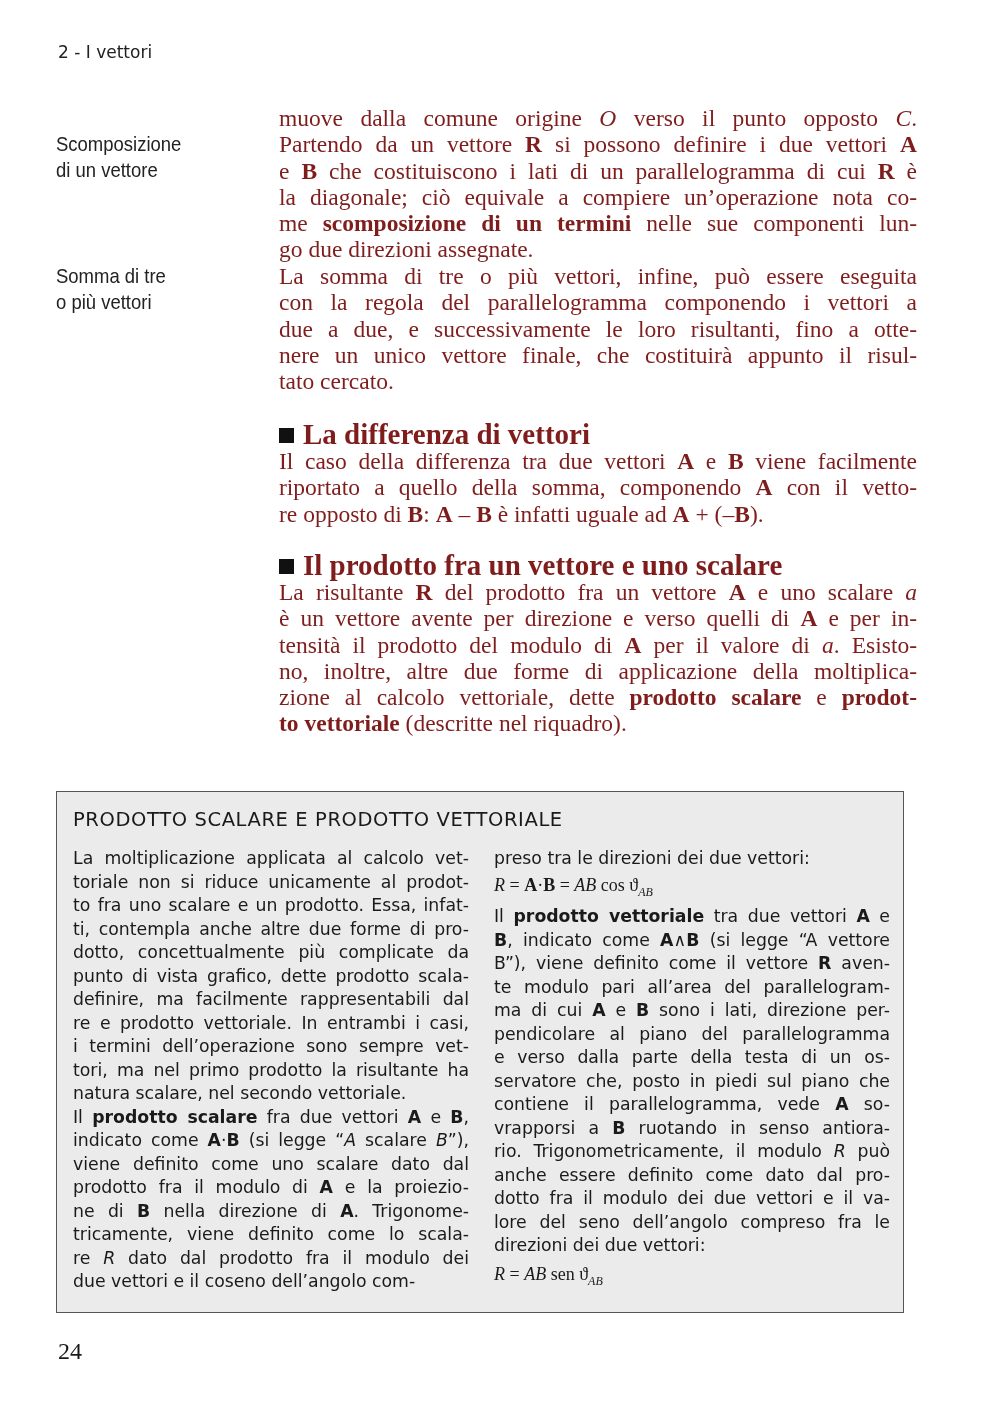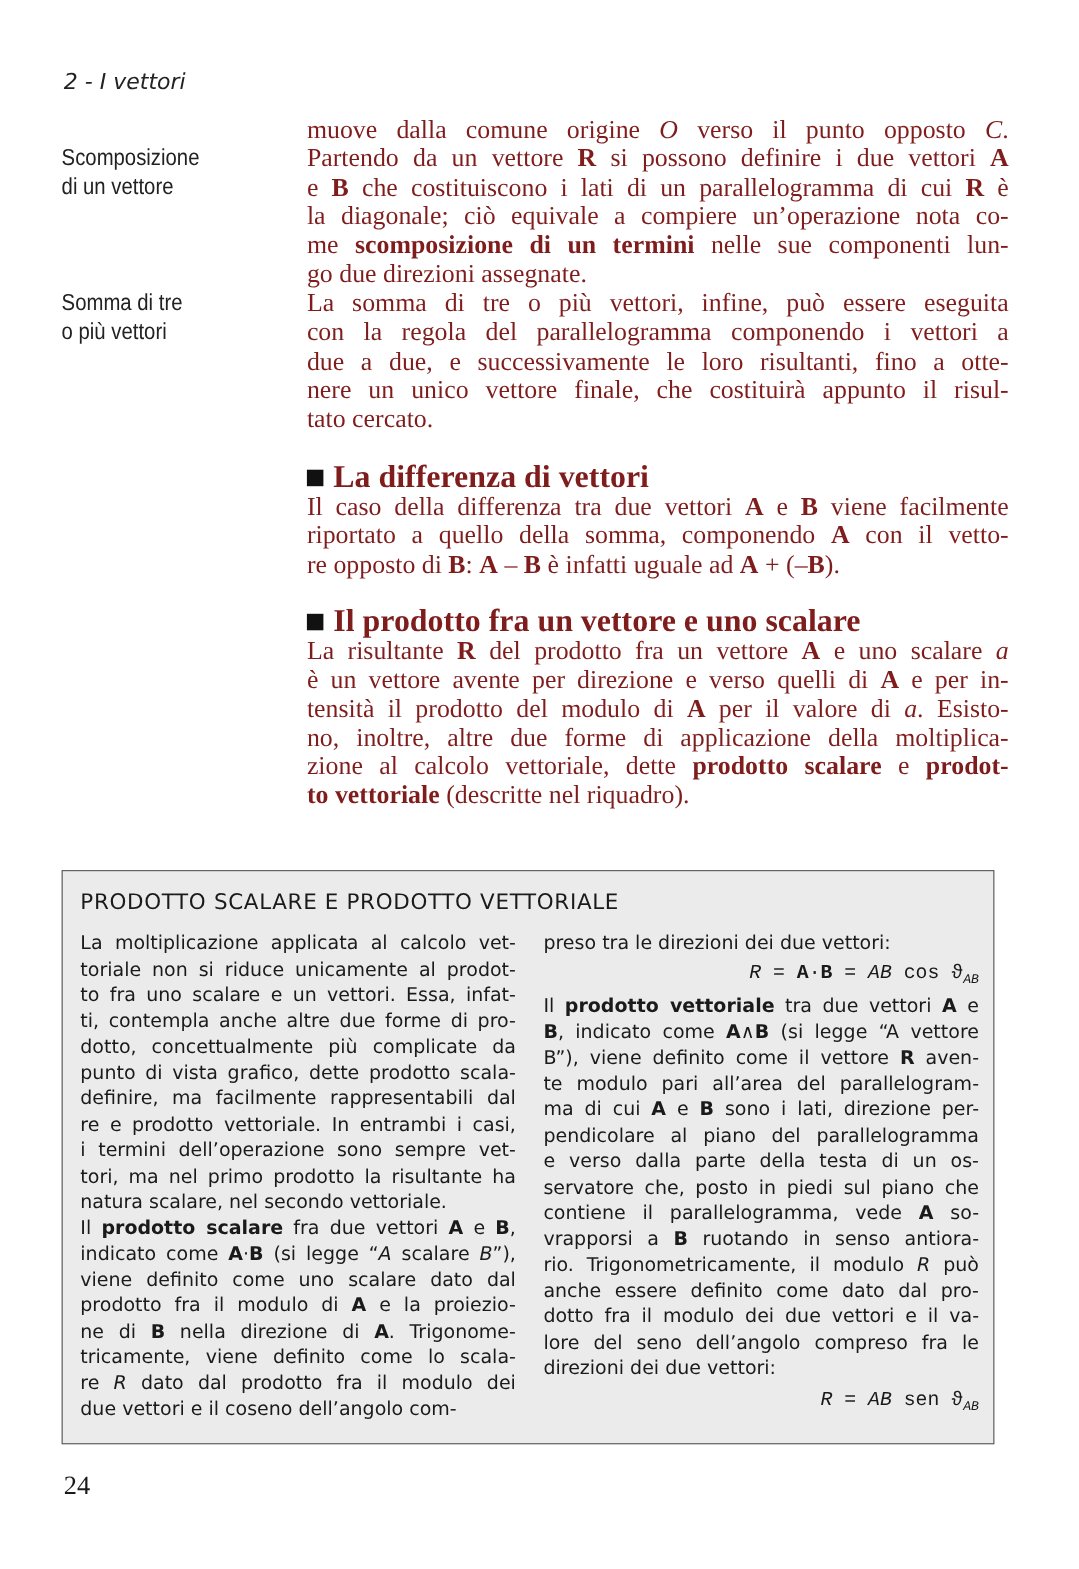--- a/index.html
+++ b/index.html
@@ -1,33 +1,33 @@
 <!DOCTYPE html>
 <html><head>
 <meta charset="utf-8">
 <style>
   html, body { margin: 0; padding: 0; background: #ffffff; }
   body { width: 981px; height: 1426px; position: relative; overflow: hidden; color: #1a1a1a; }
-  .running-head { position: absolute; left: 58px; top: 62px; font-family: "DejaVu Sans", sans-serif; font-style: italic; font-size: 20px; color: #222; }
+  .running-head { position: absolute; left: 58px; top: 42px; font-family: "DejaVu Sans", sans-serif; font-size: 17px; color: #222; }
   .margin-note { position: absolute; left: 56px; font-family: "Liberation Sans", sans-serif; font-size: 21px; line-height: 26px; color: #222; transform: scaleX(0.88); transform-origin: left top; }
   .main { position: absolute; left: 279px; width: 638px; font-family: "Liberation Serif", serif; font-size: 23.5px; line-height: 26.3px; color: #7f1d1d; }
   .main .line { white-space: nowrap; display: block; text-align: justify; text-align-last: justify; }
   .main .line.last { text-align-last: left; }
   .sec-title { font-family: "Liberation Serif", serif; font-weight: bold; font-size: 29px; line-height: 27px; }
   .sec-title .sq { display: inline-block; width: 15px; height: 15px; background: #111; margin-right: 9px; vertical-align: 1px; }
   b { font-weight: bold; }
   i { font-style: italic; }
   .box { position: absolute; left: 56px; top: 791px; width: 848px; height: 522px; background: #ebebeb; border: 1px solid #555; box-sizing: border-box; padding-left: 48px; }
   .box-title { position: absolute; left: 16px; top: 16px; font-family: "DejaVu Sans", sans-serif; font-size: 19.5px; letter-spacing: 0.6px; color: #1a1a1a; }
   .col { position: absolute; top: 55px; font-family: "DejaVu Sans", sans-serif; font-size: 17.3px; line-height: 23.5px; color: #1a1a1a; }
   .col .line { white-space: nowrap; display: block; text-align: justify; text-align-last: justify; }
   .col .line.last { text-align-last: left; }
   .col-left { left: 16px; width: 396px; }
   .col-right { left: 437px; width: 396px; }
-  .formula { display: block; text-align: right; font-family: Liberation Mono, monospace; font-size: 18px; line-height: 28px; }
+  .formula { display: block; text-align: left; font-family: Liberation Serif, serif; font-size: 18px; line-height: 28px; }
   .formula sub { font-size: 12px; font-style: italic; }
   .page-num { position: absolute; left: 58px; top: 1338px; font-family: "Liberation Serif", serif; font-size: 24px; color: #1a1a1a; }
 </style>
 </head>
 <body>
 
 <div class="running-head">2 - I vettori</div>
 
 <div class="margin-note" style="top:131px;">
   <div>Scomposizione</div>
@@ -77,21 +77,21 @@
       <span class="line"><span>zione al calcolo vettoriale, dette </span><b>prodotto scalare</b><span> e </span><b>prodot-</b></span>
       <span class="line last"><b>to vettoriale</b><span> (descritte nel riquadro).</span></span>
     </div>
 </div>
 
 <div class="box">
   <div class="box-title">PRODOTTO SCALARE E PRODOTTO VETTORIALE</div>
   <div class="col col-left">
       <span class="line"><span>La moltiplicazione applicata al calcolo vet-</span></span>
       <span class="line"><span>toriale non si riduce unicamente al prodot-</span></span>
-      <span class="line"><span>to fra uno scalare e un vettori. Essa, infat-</span></span>
+      <span class="line"><span>to fra uno scalare e un prodotto. Essa, infat-</span></span>
       <span class="line"><span>ti, contempla anche altre due forme di pro-</span></span>
       <span class="line"><span>dotto, concettualmente più complicate da</span></span>
       <span class="line"><span>punto di vista grafico, dette prodotto scala-</span></span>
       <span class="line"><span>definire, ma facilmente rappresentabili dal</span></span>
       <span class="line"><span>re e prodotto vettoriale. In entrambi i casi,</span></span>
       <span class="line"><span>i termini dell’operazione sono sempre vet-</span></span>
       <span class="line"><span>tori, ma nel primo prodotto la risultante ha</span></span>
       <span class="line last"><span>natura scalare, nel secondo vettoriale.</span></span>
       <span class="line"><span>Il </span><b>prodotto scalare</b><span> fra due vettori </span><b>A</b><span> e </span><b>B</b><span>,</span></span>
       <span class="line"><span>indicato come </span><b>A</b><span>·</span><b>B</b><span> (si legge “</span><i>A</i><span> scalare </span><i>B</i><span>”),</span></span>

